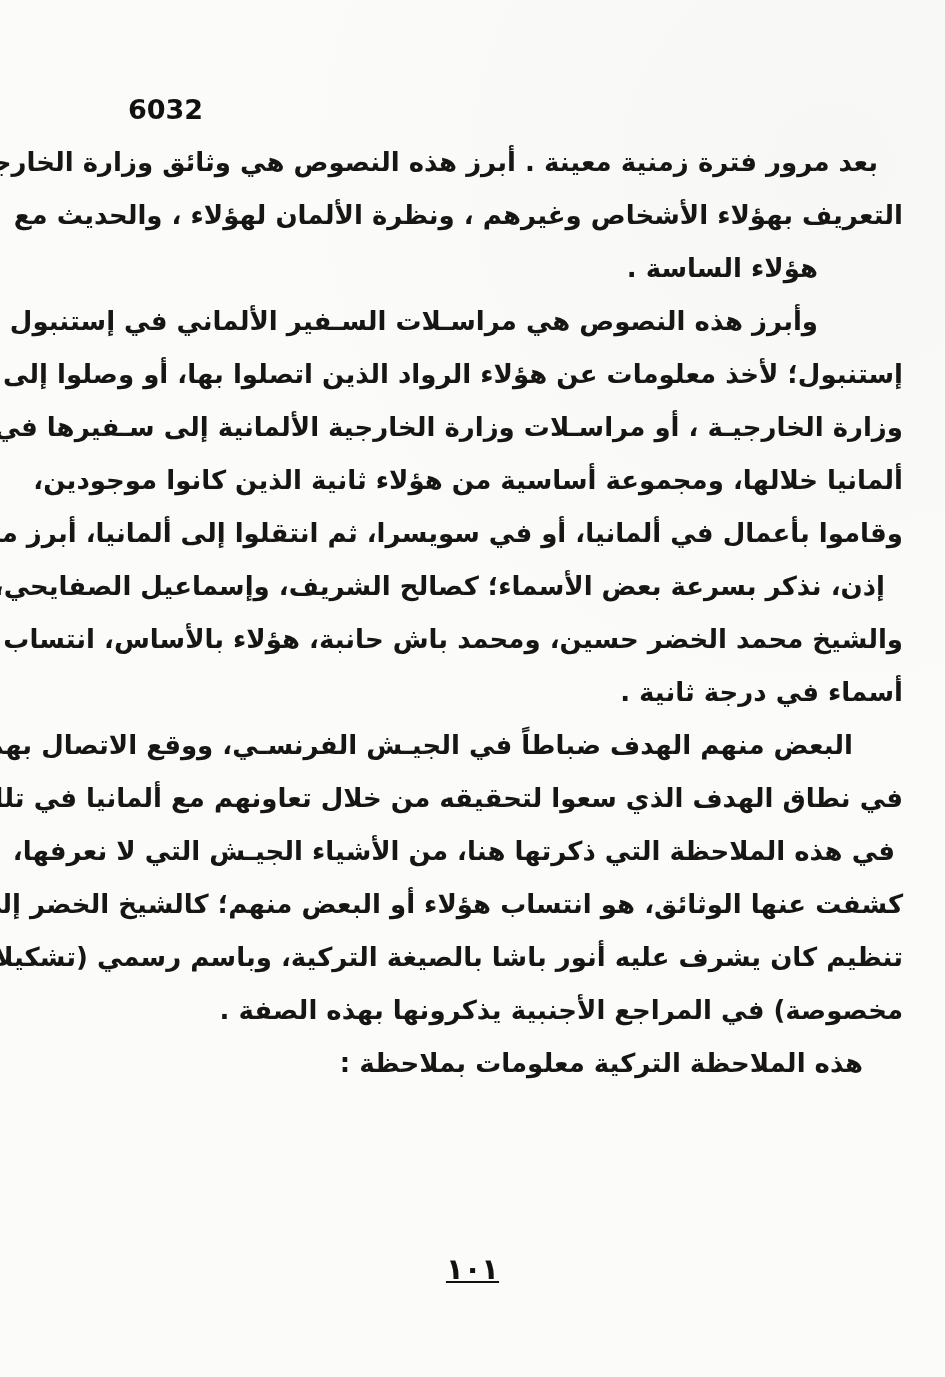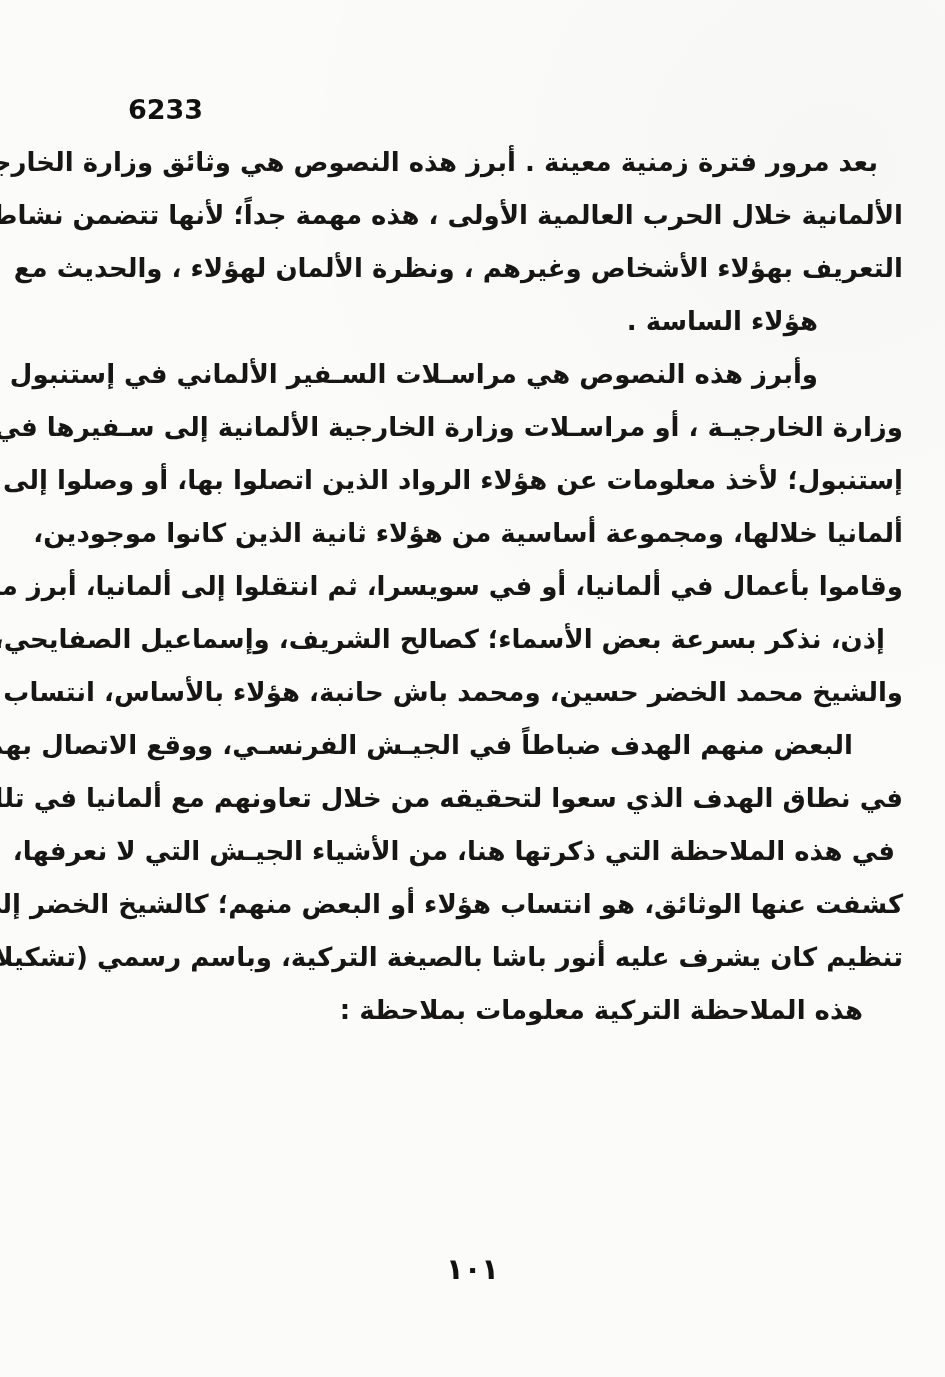--- a/index.html
+++ b/index.html
@@ -58,60 +58,62 @@
     position: absolute;
     top: 1252px;
     left: 0;
     width: 100%;
     text-align: center;
     direction: rtl;
     font-size: 29px;
     font-weight: 700;
     letter-spacing: 6px;
     color: #111;
+    text-decoration: underline;
   }
 </style>
 </head>
 <body>
 
 <div class="page">
 
-  <div class="doc-number">6233</div>
+  <div class="doc-number">6032</div>
 
   <div class="body-text">
 
     <div class="paragraph">
       <div class="line" style="padding-right:25px">بعد مرور فترة زمنية معينة . أبرز هذه النصوص هي وثائق وزارة الخارجية</div>
-      <div class="line">الألمانية خلال الحرب العالمية الأولى ، هذه مهمة جداً؛ لأنها تتضمن نشاط</div>
       <div class="line">التعريف بهؤلاء الأشخاص وغيرهم ، ونظرة الألمان لهؤلاء ، والحديث مع</div>
       <div class="line last" style="padding-right:85px">هؤلاء الساسة .</div>
     </div>
 
     <div class="paragraph">
       <div class="line" style="padding-right:85px">وأبرز هذه النصوص هي مراسـلات السـفير الألماني في إستنبول إلى</div>
+      <div class="line">إستنبول؛ لأخذ معلومات عن هؤلاء الرواد الذين اتصلوا بها، أو وصلوا إلى</div>
       <div class="line">وزارة الخارجيـة ، أو مراسـلات وزارة الخارجية الألمانية إلى سـفيرها في</div>
-      <div class="line">إستنبول؛ لأخذ معلومات عن هؤلاء الرواد الذين اتصلوا بها، أو وصلوا إلى</div>
       <div class="line">ألمانيا خلالها، ومجموعة أساسية من هؤلاء ثانية الذين كانوا موجودين،</div>
       <div class="line">وقاموا بأعمال في ألمانيا، أو في سويسرا، ثم انتقلوا إلى ألمانيا، أبرز مجموعة</div>
     </div>
 
     <div class="paragraph">
       <div class="line" style="padding-right:18px">إذن، نذكر بسرعة بعض الأسماء؛ كصالح الشريف، وإسماعيل الصفايحي،</div>
       <div class="line">والشيخ محمد الخضر حسين، ومحمد باش حانبة، هؤلاء بالأساس، انتساب</div>
+      <div class="line last">أسماء في درجة ثانية .</div>
     </div>
 
     <div class="paragraph">
       <div class="line" style="padding-right:50px">البعض منهم الهدف ضباطاً في الجيـش الفرنسـي، ووقع الاتصال بهم</div>
       <div class="line">في نطاق الهدف الذي سعوا لتحقيقه من خلال تعاونهم مع ألمانيا في تلك</div>
     </div>
 
     <div class="paragraph">
       <div class="line" style="padding-right:8px">في هذه الملاحظة التي ذكرتها هنا، من الأشياء الجيـش التي لا نعرفها،</div>
       <div class="line">كشفت عنها الوثائق، هو انتساب هؤلاء أو البعض منهم؛ كالشيخ الخضر إلى</div>
       <div class="line">تنظيم كان يشرف عليه أنور باشا بالصيغة التركية، وباسم رسمي (تشكيلات</div>
+      <div class="line last">مخصوصة) في المراجع الأجنبية يذكرونها بهذه الصفة .</div>
     </div>
 
     <div class="paragraph">
       <div class="line last" style="padding-right:40px">هذه الملاحظة التركية معلومات بملاحظة :</div>
     </div>
 
   </div>
 
   <div class="page-number">١٠١</div>
 

